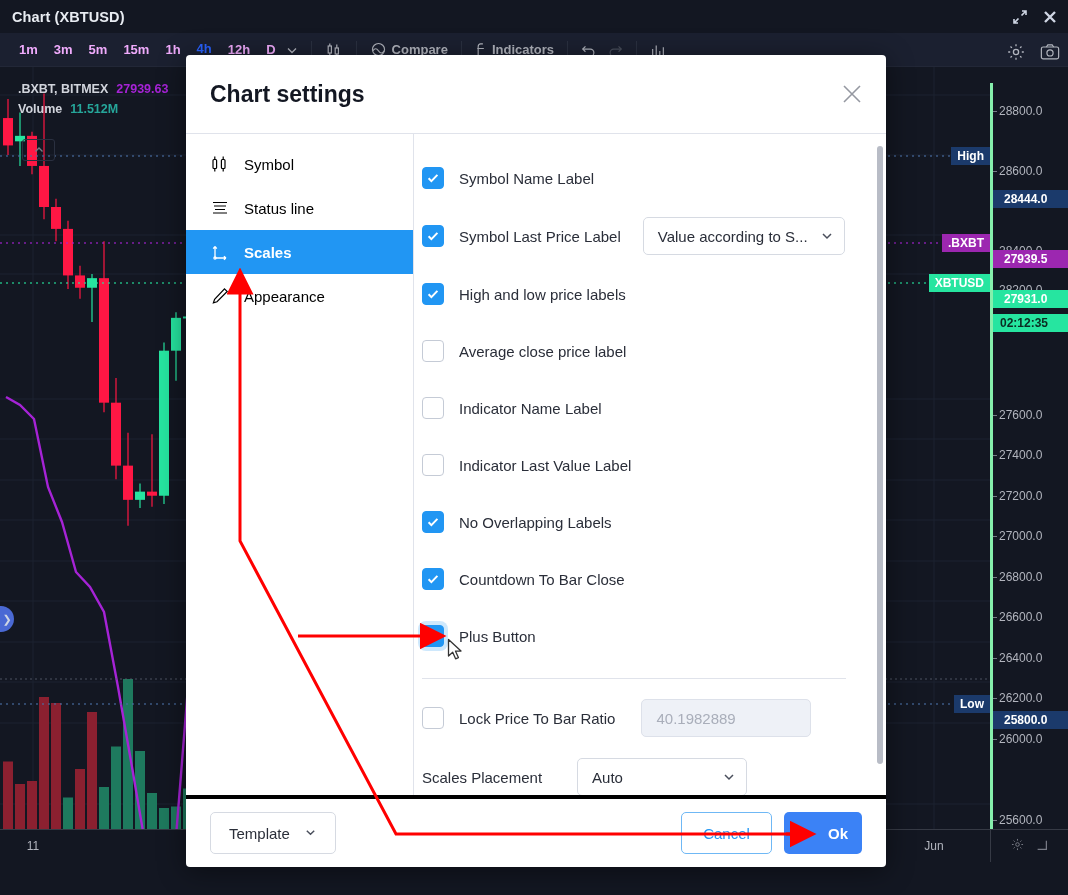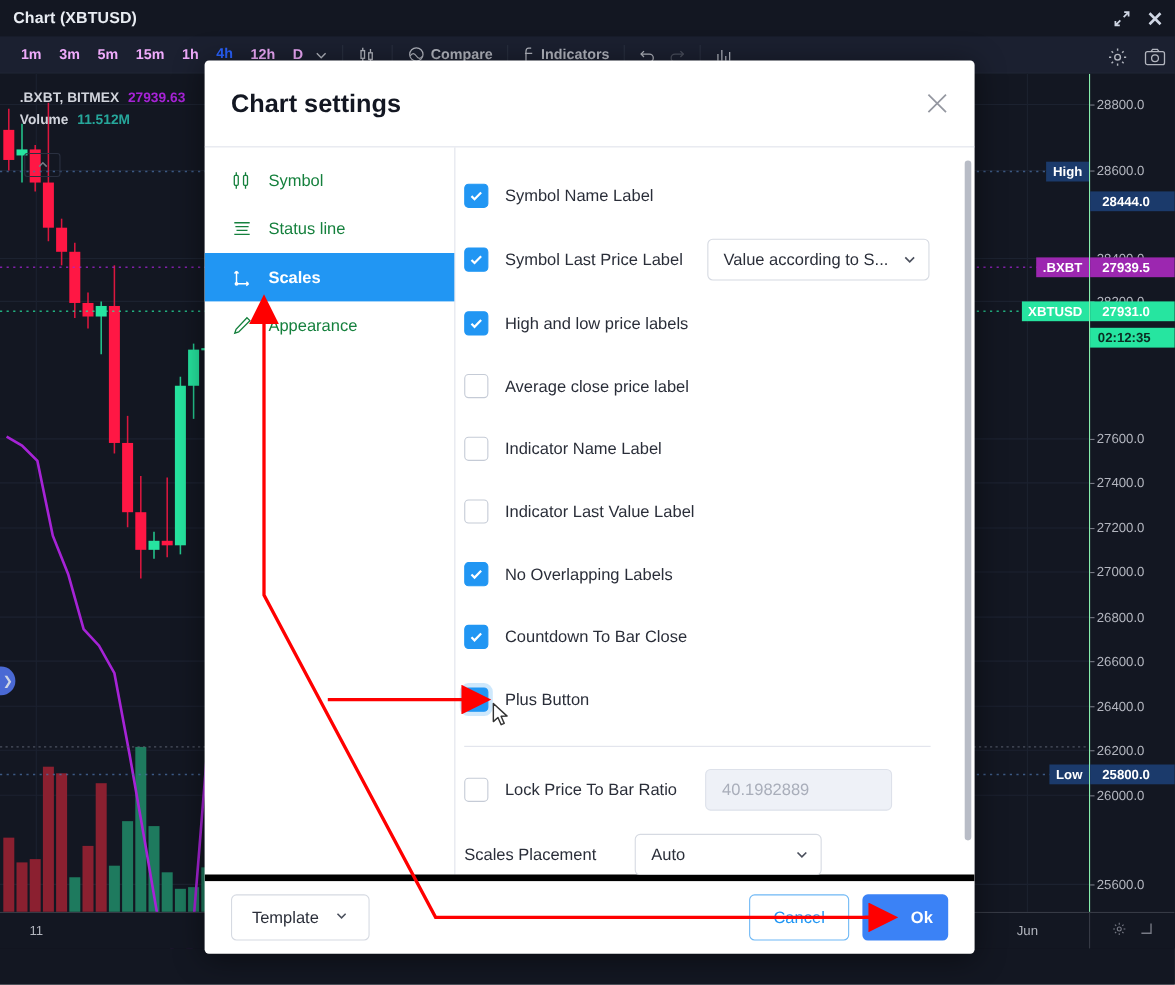--- a/index.html
+++ b/index.html
@@ -62,22 +62,22 @@
   .legend-name { color: #d1d4dc; font-size: 12.5px; font-weight: bold; }
   .legend-val-purple { color: #a623d6; font-size: 12.5px; font-weight: bold; }
   .legend-val-green { color: #26a69a; font-size: 12.5px; font-weight: bold; }
   .collapse-btn {
     position: absolute; left: 22px; top: 72px; width: 33px; height: 22px;
     border: 1px solid #2a3040; border-radius: 3px;
     display: flex; align-items: center; justify-content: center;
     color: #787b86; cursor: pointer;
   }
   .pricescale {
-    position: absolute; right: 0; top: 0; width: 78px; height: 795px;
-    border-left: 1px solid #86efac;
+    position: absolute; right: 0; top: 16px; width: 78px; height: 795px;
+    border-left: 3px solid #86efac;
   }
   .pricetick {
     position: absolute; left: 6px; color: #b2b5be; font-size: 12px;
     white-space: nowrap; transform: translateY(-50%);
   }
   .pricetick::before {
     content:""; position: absolute; left: -6px; top: 50%; width: 4px; height: 1px;
     background: #787b86;
   }
   .pxbadge {
@@ -123,21 +123,21 @@
   }
   .modal-title { font-size: 23px; color: #131722; font-weight: bold; flex: 1; }
   .modal-close { width: 24px; height: 24px; color: #9598a1; cursor: pointer; }
   .modal-body { flex: 1; display: flex; min-height: 0; border-top: 1px solid #e0e3eb; }
   .modal-nav {
     width: 228px; flex: 0 0 228px; border-right: 1px solid #e0e3eb;
     padding-top: 8px;
   }
   .navitem {
     height: 44px; display: flex; align-items: center; gap: 14px;
-    padding-left: 24px; cursor: pointer; color: #15803d; font-size: 15px;
+    padding-left: 24px; cursor: pointer; color: #000000; font-size: 15px;
   }
   .navitem.active { background: #2196f3; color: #fff; font-weight: bold; }
   .navitem .nav-ico { width: 20px; height: 20px; display:block; flex:0 0 20px; }
 
   .modal-content {
     flex: 1; padding: 26px 40px 10px 8px; overflow: hidden; position: relative;
   }
   .opt-row { display: flex; align-items: center; min-height: 36px; margin-bottom: 21px; }
   .opt-row.tight { margin-bottom: 0; }
   .cbx {
@@ -156,21 +156,21 @@
     font-size: 15px; color: #2a2e39; cursor: pointer;
   }
   .select .chev { margin-left: auto; padding-left: 10px; color:#4a4f5c; display:flex; }
   .textinput {
     height: 38px; border: 1px solid #dde1ea; border-radius: 5px;
     background: #eef1f7; display: flex; align-items: center; padding: 0 14px;
     font-size: 15px; color: #a9aeba;
   }
   .hr { height: 1px; background: #e0e3eb; margin: 6px 0 20px 0; }
   .modal-foot {
-    height: 72px; flex: 0 0 72px; border-top: 6px solid #000000;
+    height: 72px; flex: 0 0 72px; border-top: 4px solid #000000;
     display: flex; align-items: center; padding: 0 24px;
   }
   .btn {
     height: 42px; border-radius: 5px; font-size: 15px; cursor: pointer;
     display: flex; align-items: center; justify-content: center; padding: 0 18px;
   }
   .btn-template { border: 1px solid #d6dae2; color: #2a2e39; gap: 14px; background:#fff;}
   .btn-cancel { border: 1px solid #6fb8f5; color: #2196f3; width: 91px; margin-left: auto; background:#fff;}
   .btn-ok { background: #3b82f6; color: #fff; width: 78px; margin-left: 12px; border: none; font-weight: bold; padding-left: 48px;}
   .scrollbar {

